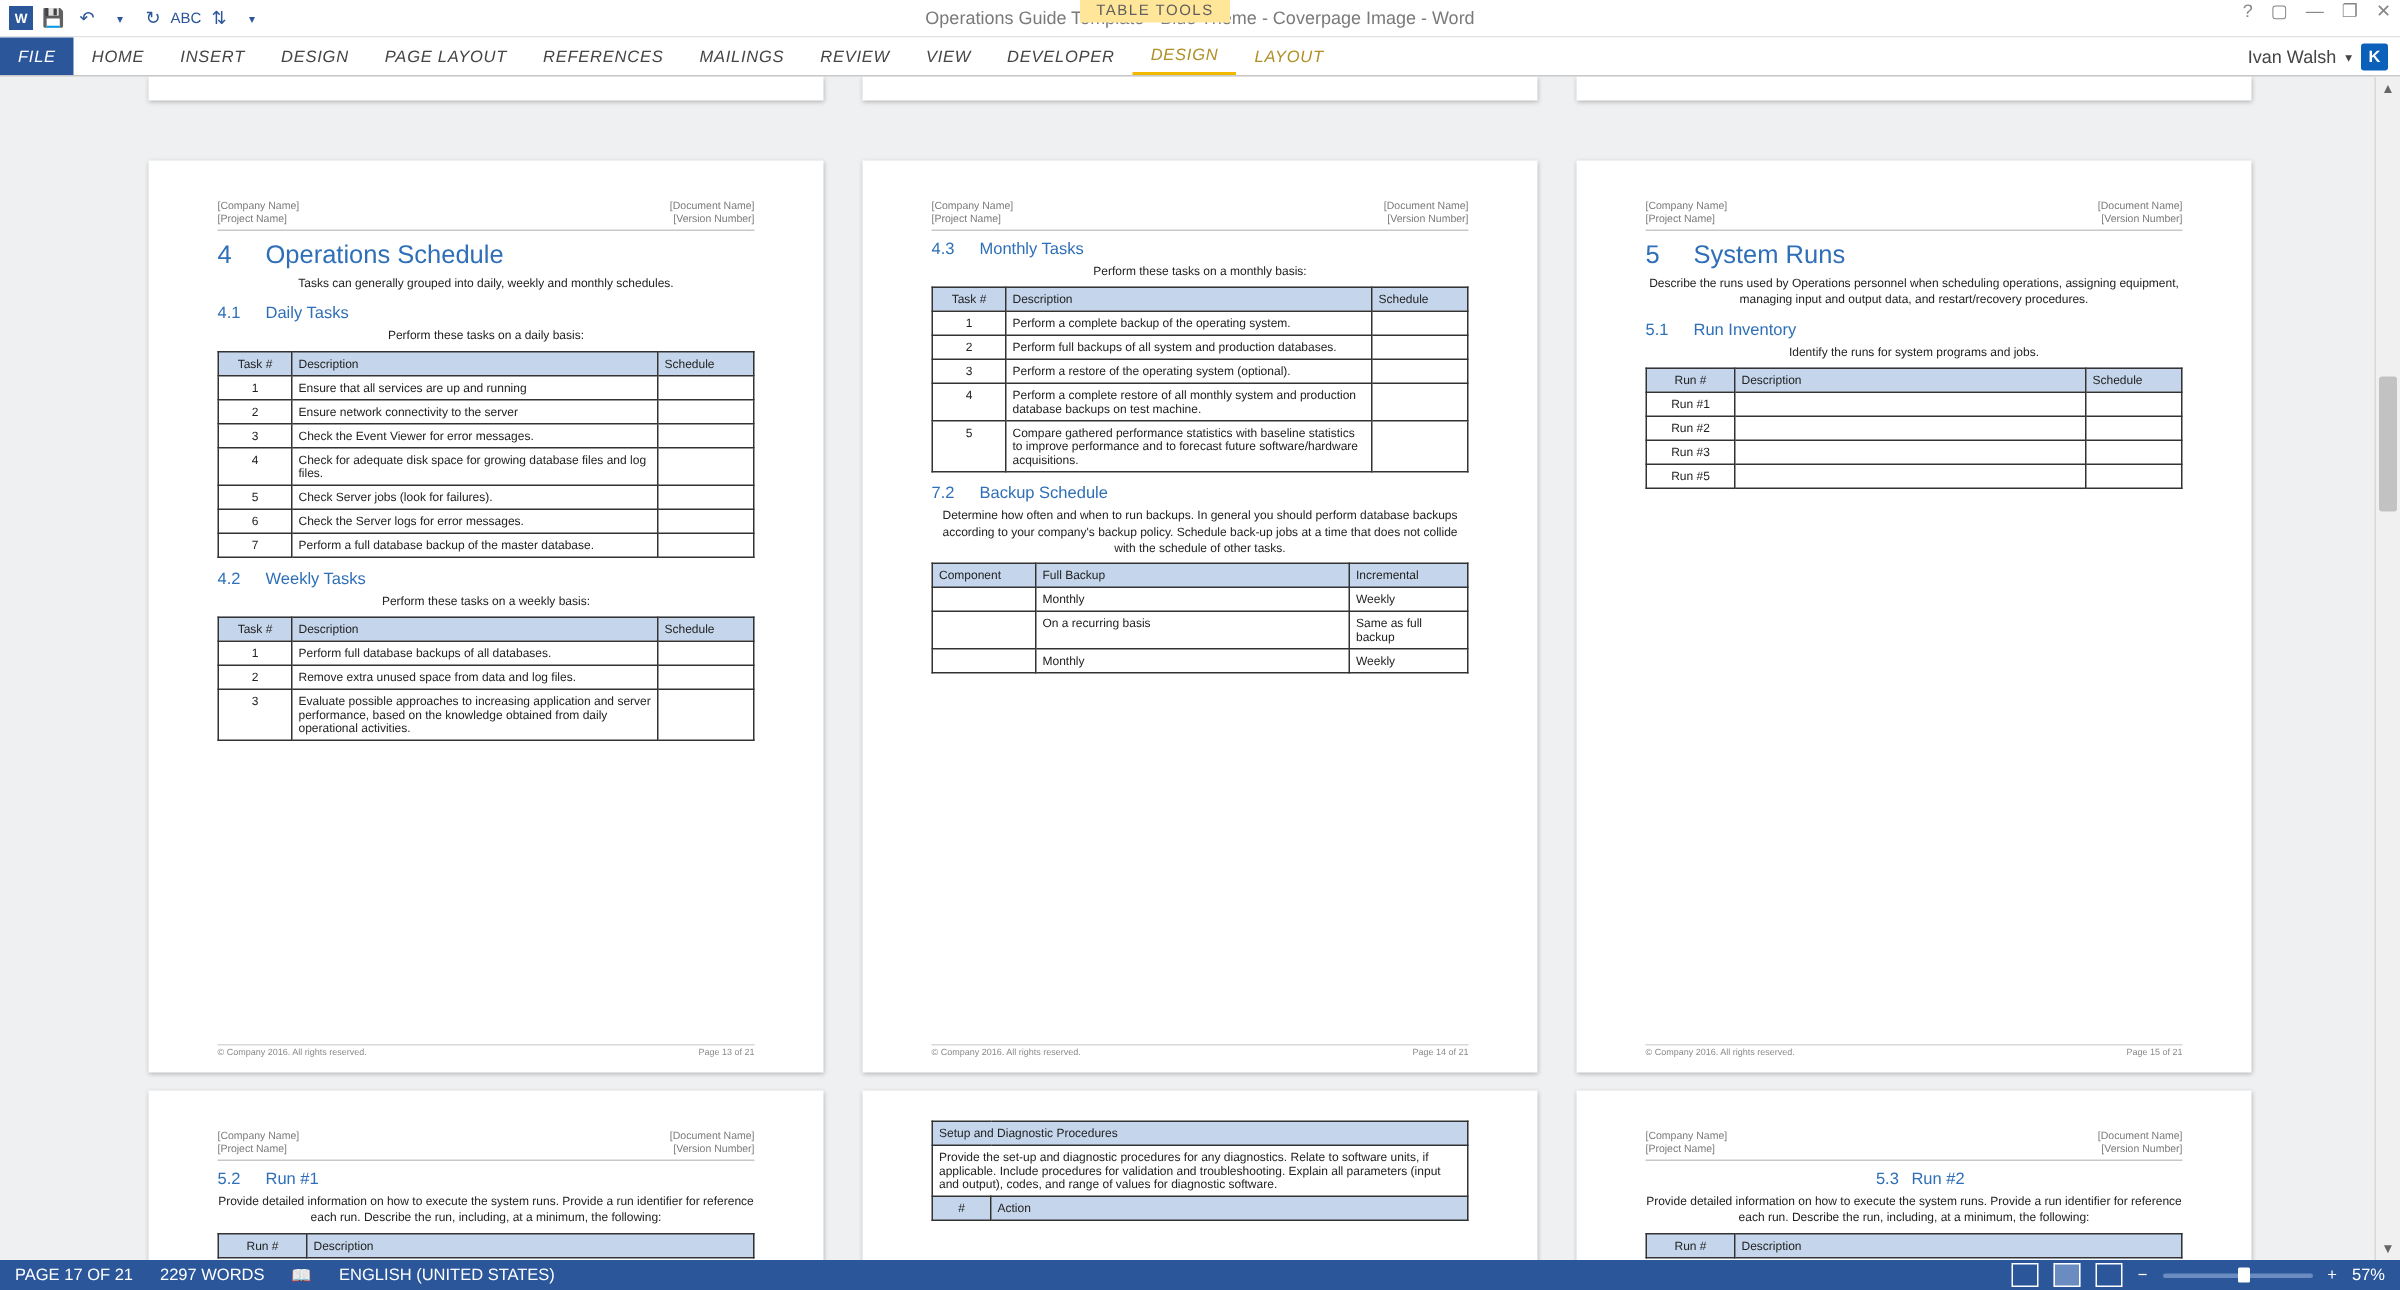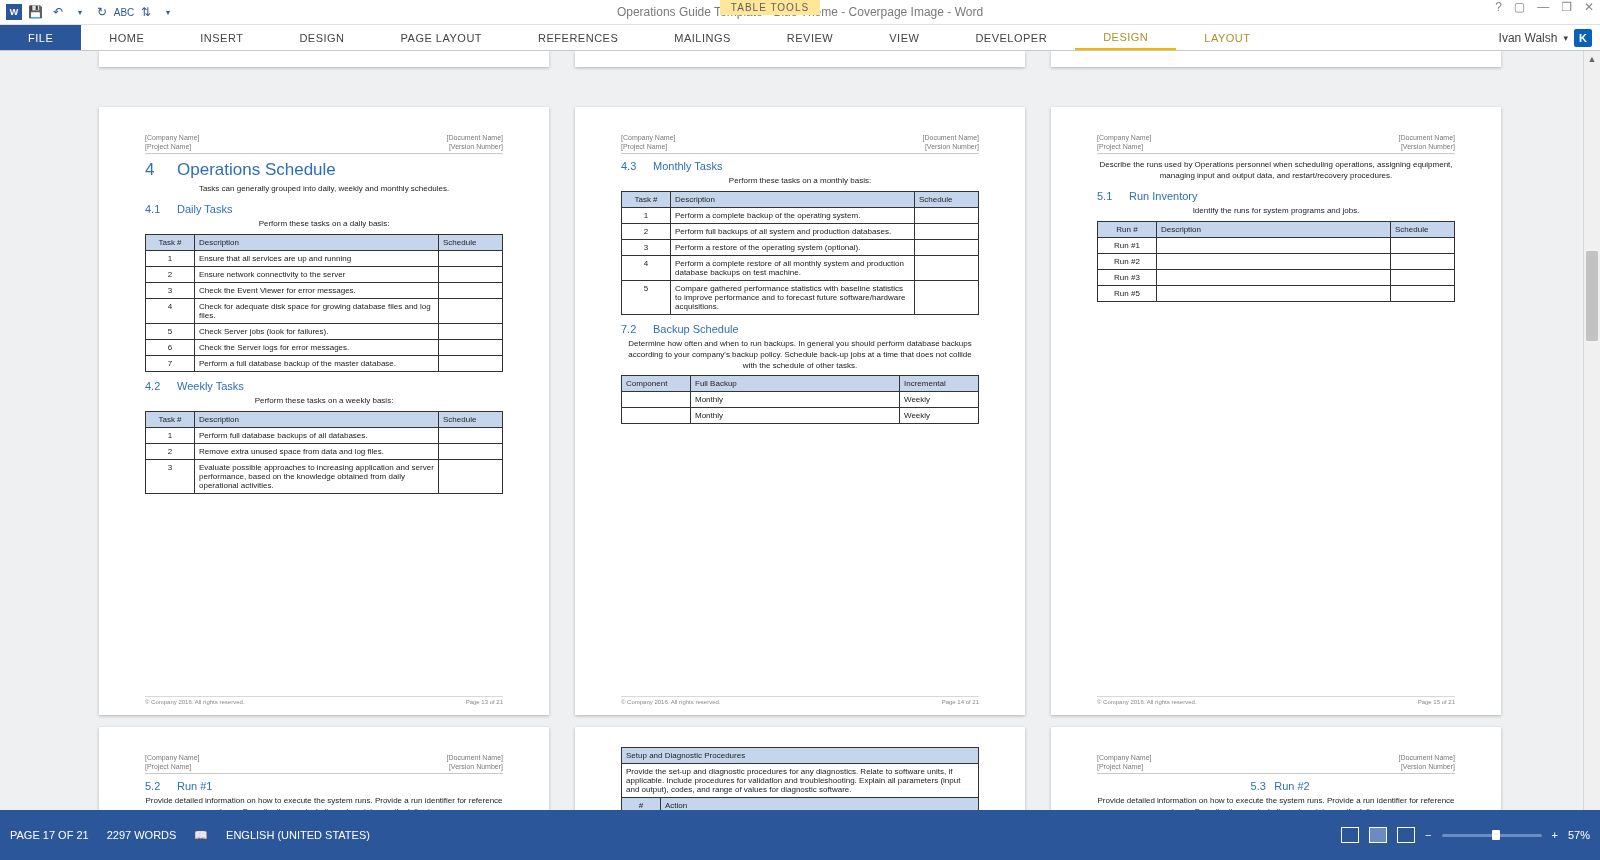--- a/index.html
+++ b/index.html
@@ -6,21 +6,21 @@
   
   .titlebar{height:24px;background:#fff;border-bottom:1px solid #e1e1e1;display:flex;align-items:center;position:relative;}
   .qat{display:flex;align-items:center;gap:6px;padding:0 6px;}
   .qat .ic{width:16px;height:16px;display:flex;align-items:center;justify-content:center;font-size:12px;color:#2b579a;}
   .doc-title{position:absolute;left:50%;transform:translateX(-50%);color:#7a7a7a;font-size:12px;}
   .tabletools{position:absolute;left:720px;top:0;width:100px;text-align:center;color:#5f5f5f;font-size:10px;background:#ffe699;padding:2px 0;letter-spacing:1px;}
   .win-controls{position:absolute;right:6px;top:0;display:flex;gap:12px;color:#888;font-size:12px;}
   .win-controls span{cursor:default;}
   
   .ribbon{height:26px;background:#fff;border-bottom:1px solid #d4d4d4;display:flex;align-items:stretch;position:relative;}
-  .tab{padding:0 28px;display:flex;align-items:center;font-size:11px;letter-spacing:0.5px;color:#444;}
+  .tab{padding:0 12px;display:flex;align-items:center;font-size:11px;letter-spacing:0.5px;color:#444;font-style:italic;}
   .tab.file{background:#2b579a;color:#fff;font-weight:normal;}
   .tab.design{color:#b08f26;}
   .tab.layout{color:#b08f26;}
   .tab.design.active{border-bottom:3px solid #f2b800;}
   .user-area{position:absolute;right:8px;top:0;height:26px;display:flex;align-items:center;gap:6px;color:#444;font-size:12px;}
   .user-badge{background:#0b61b9;color:#fff;width:18px;height:18px;border-radius:2px;display:flex;align-items:center;justify-content:center;font-weight:bold;font-size:11px;}
   
   .canvas{background:#eef0f2;position:absolute;top:50px;left:0;right:0;bottom:20px;overflow:hidden;border-top:1px solid #c8c8c8;}
   .pages{display:grid;grid-template-columns:repeat(3,450px);grid-auto-rows:580px;gap:26px;justify-content:center;padding:16px 20px;position:relative;top:-8px;}
   .page{background:#fff;box-shadow:0 1px 3px rgba(0,0,0,.25);padding:26px 46px 12px 46px;font-size:8px;color:#222;position:relative;overflow:hidden;}
@@ -34,21 +34,21 @@
   .body{font-size:8px;line-height:1.35;margin:4px 0;text-align:center;}
   table.doc{border-collapse:collapse;width:100%;margin:4px 0;font-size:8px;}
   table.doc th,table.doc td{border:1px solid #333;padding:3px 4px;text-align:left;vertical-align:top;}
   table.doc th{background:#c5d6ec;font-weight:normal;}
   table.doc td.center{text-align:center;}
   .ftr{position:absolute;bottom:10px;left:46px;right:46px;display:flex;justify-content:space-between;color:#8a8a8a;font-size:6px;border-top:1px solid #d8d8d8;padding-top:2px;}
   
   .row2{display:grid;grid-template-columns:repeat(3,450px);gap:26px;justify-content:center;margin-top:24px;}
   .row2 .page{height:140px;}
   
-  .status{position:fixed;left:0;right:0;bottom:0;height:20px;background:#2b579a;color:#fff;display:flex;align-items:center;font-size:11px;padding:15px 10px;gap:18px;}
+  .status{position:fixed;left:0;right:0;bottom:0;height:20px;background:#2b579a;color:#fff;display:flex;align-items:center;font-size:11px;padding:0 10px;gap:18px;}
   .status .right{margin-left:auto;display:flex;align-items:center;gap:10px;}
   .zslider{width:100px;height:3px;background:#6a8cc0;position:relative;border-radius:2px;}
   .zslider .thumb{width:8px;height:10px;background:#fff;position:absolute;left:50%;top:-4px;border-radius:1px;}
   .vicon{width:16px;height:14px;border:1px solid #fff;display:inline-block;}
   .scrollbar-v{position:absolute;right:0;top:0;bottom:0;width:16px;background:#f0f0f0;border-left:1px solid #d8d8d8;}
   .scrollbar-v .thumb{position:absolute;left:2px;right:2px;top:200px;height:90px;background:#c2c2c2;border-radius:2px;}
   .scrollbar-v .arr{position:absolute;left:0;right:0;height:16px;text-align:center;color:#666;font-size:9px;line-height:16px;}
   .scrollbar-v .arr.up{top:0;} .scrollbar-v .arr.dn{bottom:0;}
 </style>
 </head>
@@ -249,36 +249,42 @@
             </tr>
         </tbody>
           <tbody id="backup-rows">
             <tr>
               <td class="center"></td>
               <td>Monthly</td>
               <td>Weekly</td>
             </tr>
             <tr>
               <td class="center"></td>
+              <td>On a recurring basis</td>
+              <td>Same as full backup</td>
+            </tr>
+            <tr>
+              <td class="center"></td>
               <td>Monthly</td>
               <td>Weekly</td>
             </tr>
           </tbody>
       </table>
       <div class="ftr">
           <span>© Company 2016. All rights reserved.</span>
           <span>Page 14 of 21</span>
         </div>
     </div>
 
     <div class="page">
       <div class="hdr">
         <div><span>[Company Name]</span><br><span>[Project Name]</span></div>
         <div style="text-align:right;"><span>[Document Name]</span><br><span>[Version Number]</span></div>
       </div>
+      <div><span class="h1num">5</span><span class="h1txt">System Runs</span></div>
       <div class="body">Describe the runs used by Operations personnel when scheduling operations, assigning equipment, managing input and output data, and restart/recovery procedures.</div>
       <div class="h2"><span class="num">5.1</span><span>Run Inventory</span></div>
       <div class="body">Identify the runs for system programs and jobs.</div>
       <table class="doc">
         <tbody>
             <tr>
               <th style="width:50px;text-align:center;">Run #</th>
               <th>Description</th>
               <th style="width:55px;">Schedule</th>
             </tr>

